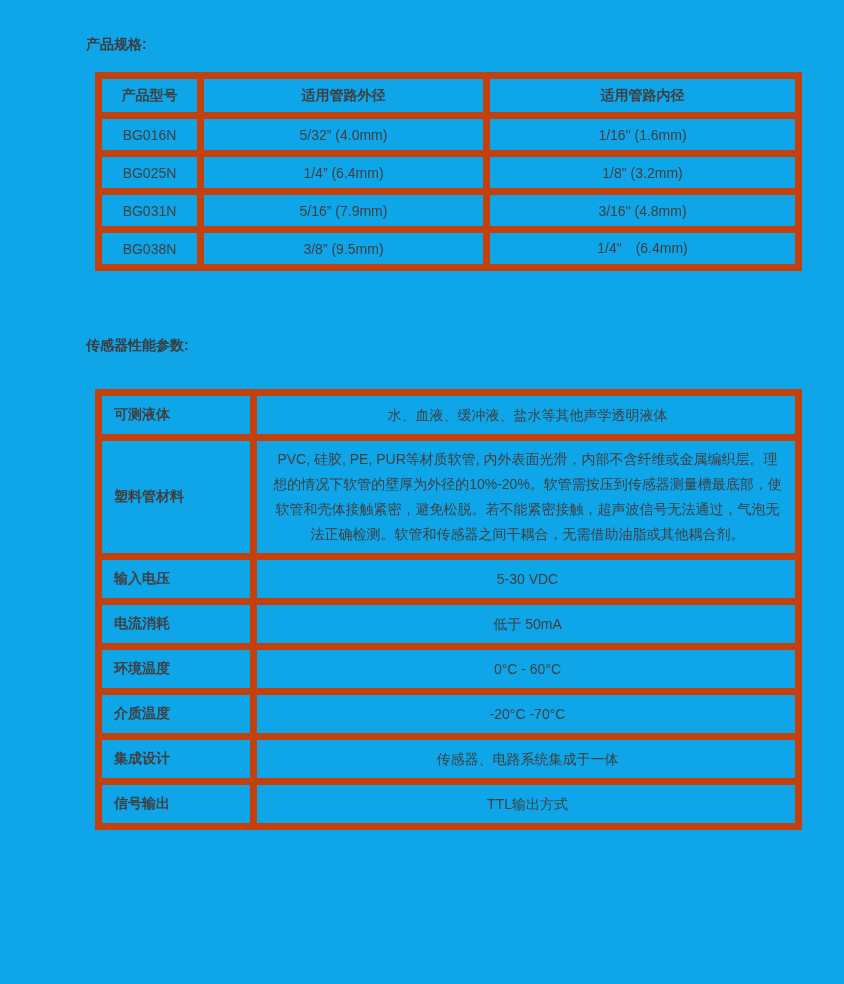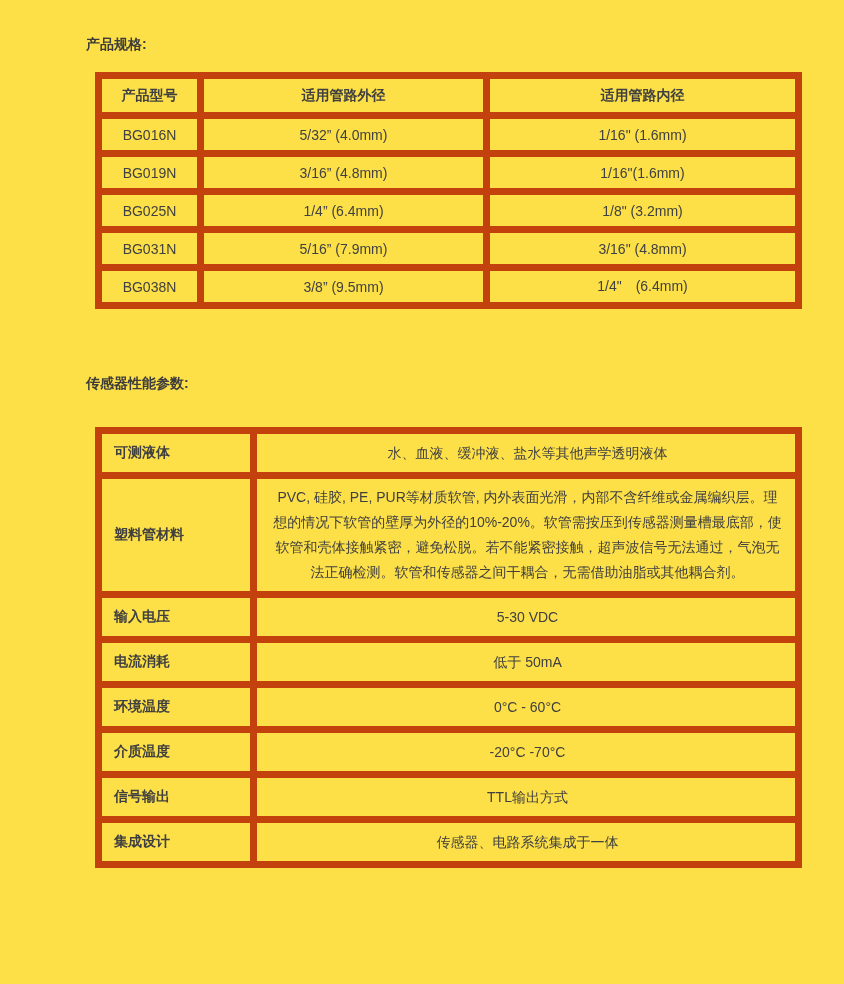--- a/index.html
+++ b/index.html
@@ -7,21 +7,21 @@
     padding: 0;
     background: #ffffff;
     font-family: "Liberation Sans", "DejaVu Sans", sans-serif;
     color: #404040;
   }
   .page {
     width: 844px;
     height: 984px;
     box-sizing: border-box;
     padding: 36px 49px 40px 86px;
-    background: #fde047;
+    background: #0ea5e9;
     overflow: hidden;
   }
   .sec-title {
     margin: 0;
     font-size: 14px;
     font-weight: bold;
     color: #3c3c3c;
     line-height: 16px;
   }
   .sec-title.second {
@@ -88,25 +88,20 @@
         <th>适用管路内径</th>
       </tr>
     </thead>
     <tbody>
       <tr>
         <td>BG016N</td>
         <td>5/32” (4.0mm)</td>
         <td>1/16" (1.6mm)</td>
       </tr>
       <tr>
-        <td>BG019N</td>
-        <td>3/16” (4.8mm)</td>
-        <td>1/16"(1.6mm)</td>
-      </tr>
-      <tr>
         <td>BG025N</td>
         <td>1/4” (6.4mm)</td>
         <td>1/8" (3.2mm)</td>
       </tr>
       <tr>
         <td>BG031N</td>
         <td>5/16” (7.9mm)</td>
         <td>3/16" (4.8mm)</td>
       </tr>
       <tr>
@@ -143,23 +138,23 @@
       </tr>
       <tr>
         <th>环境温度</th>
         <td>0°C - 60°C</td>
       </tr>
       <tr>
         <th>介质温度</th>
         <td>-20°C -70°C</td>
       </tr>
       <tr>
+        <th>集成设计</th>
+        <td>传感器、电路系统集成于一体</td>
+      </tr>
+      <tr>
         <th>信号输出</th>
         <td>TTL输出方式</td>
-      </tr>
-      <tr>
-        <th>集成设计</th>
-        <td>传感器、电路系统集成于一体</td>
       </tr>
     </tbody>
   </table>
 
 </div>
 
 </body></html>

